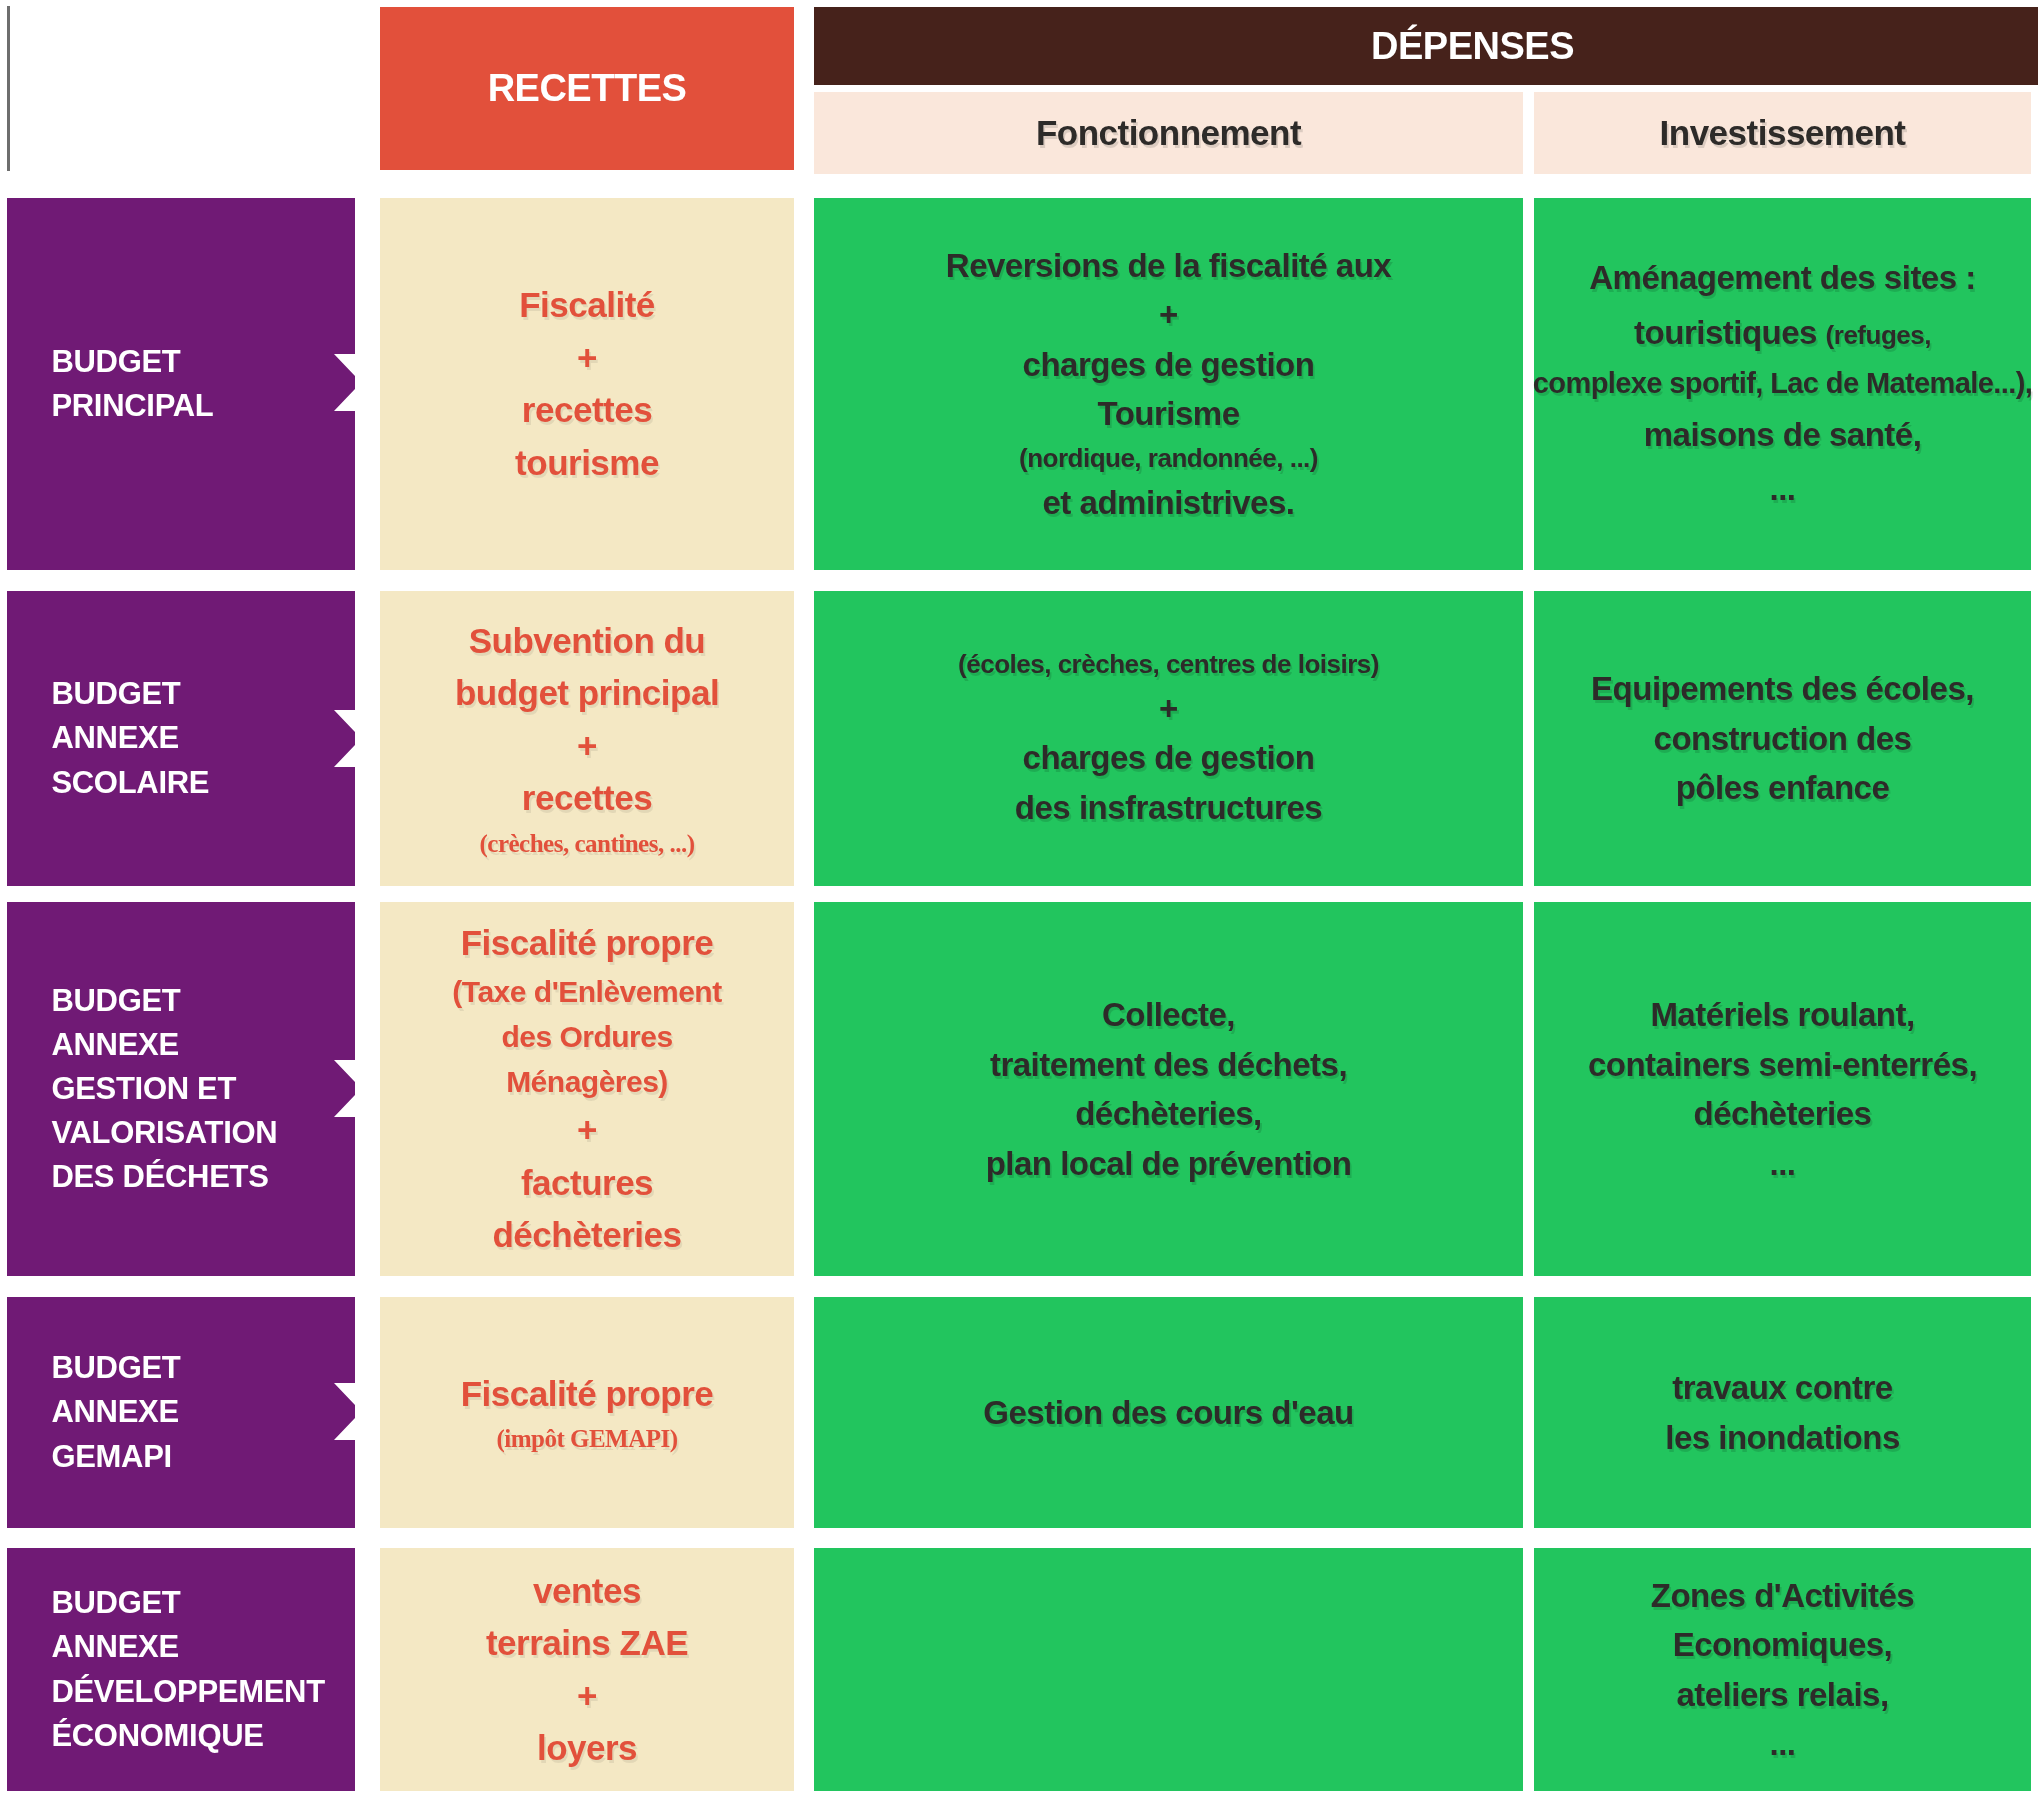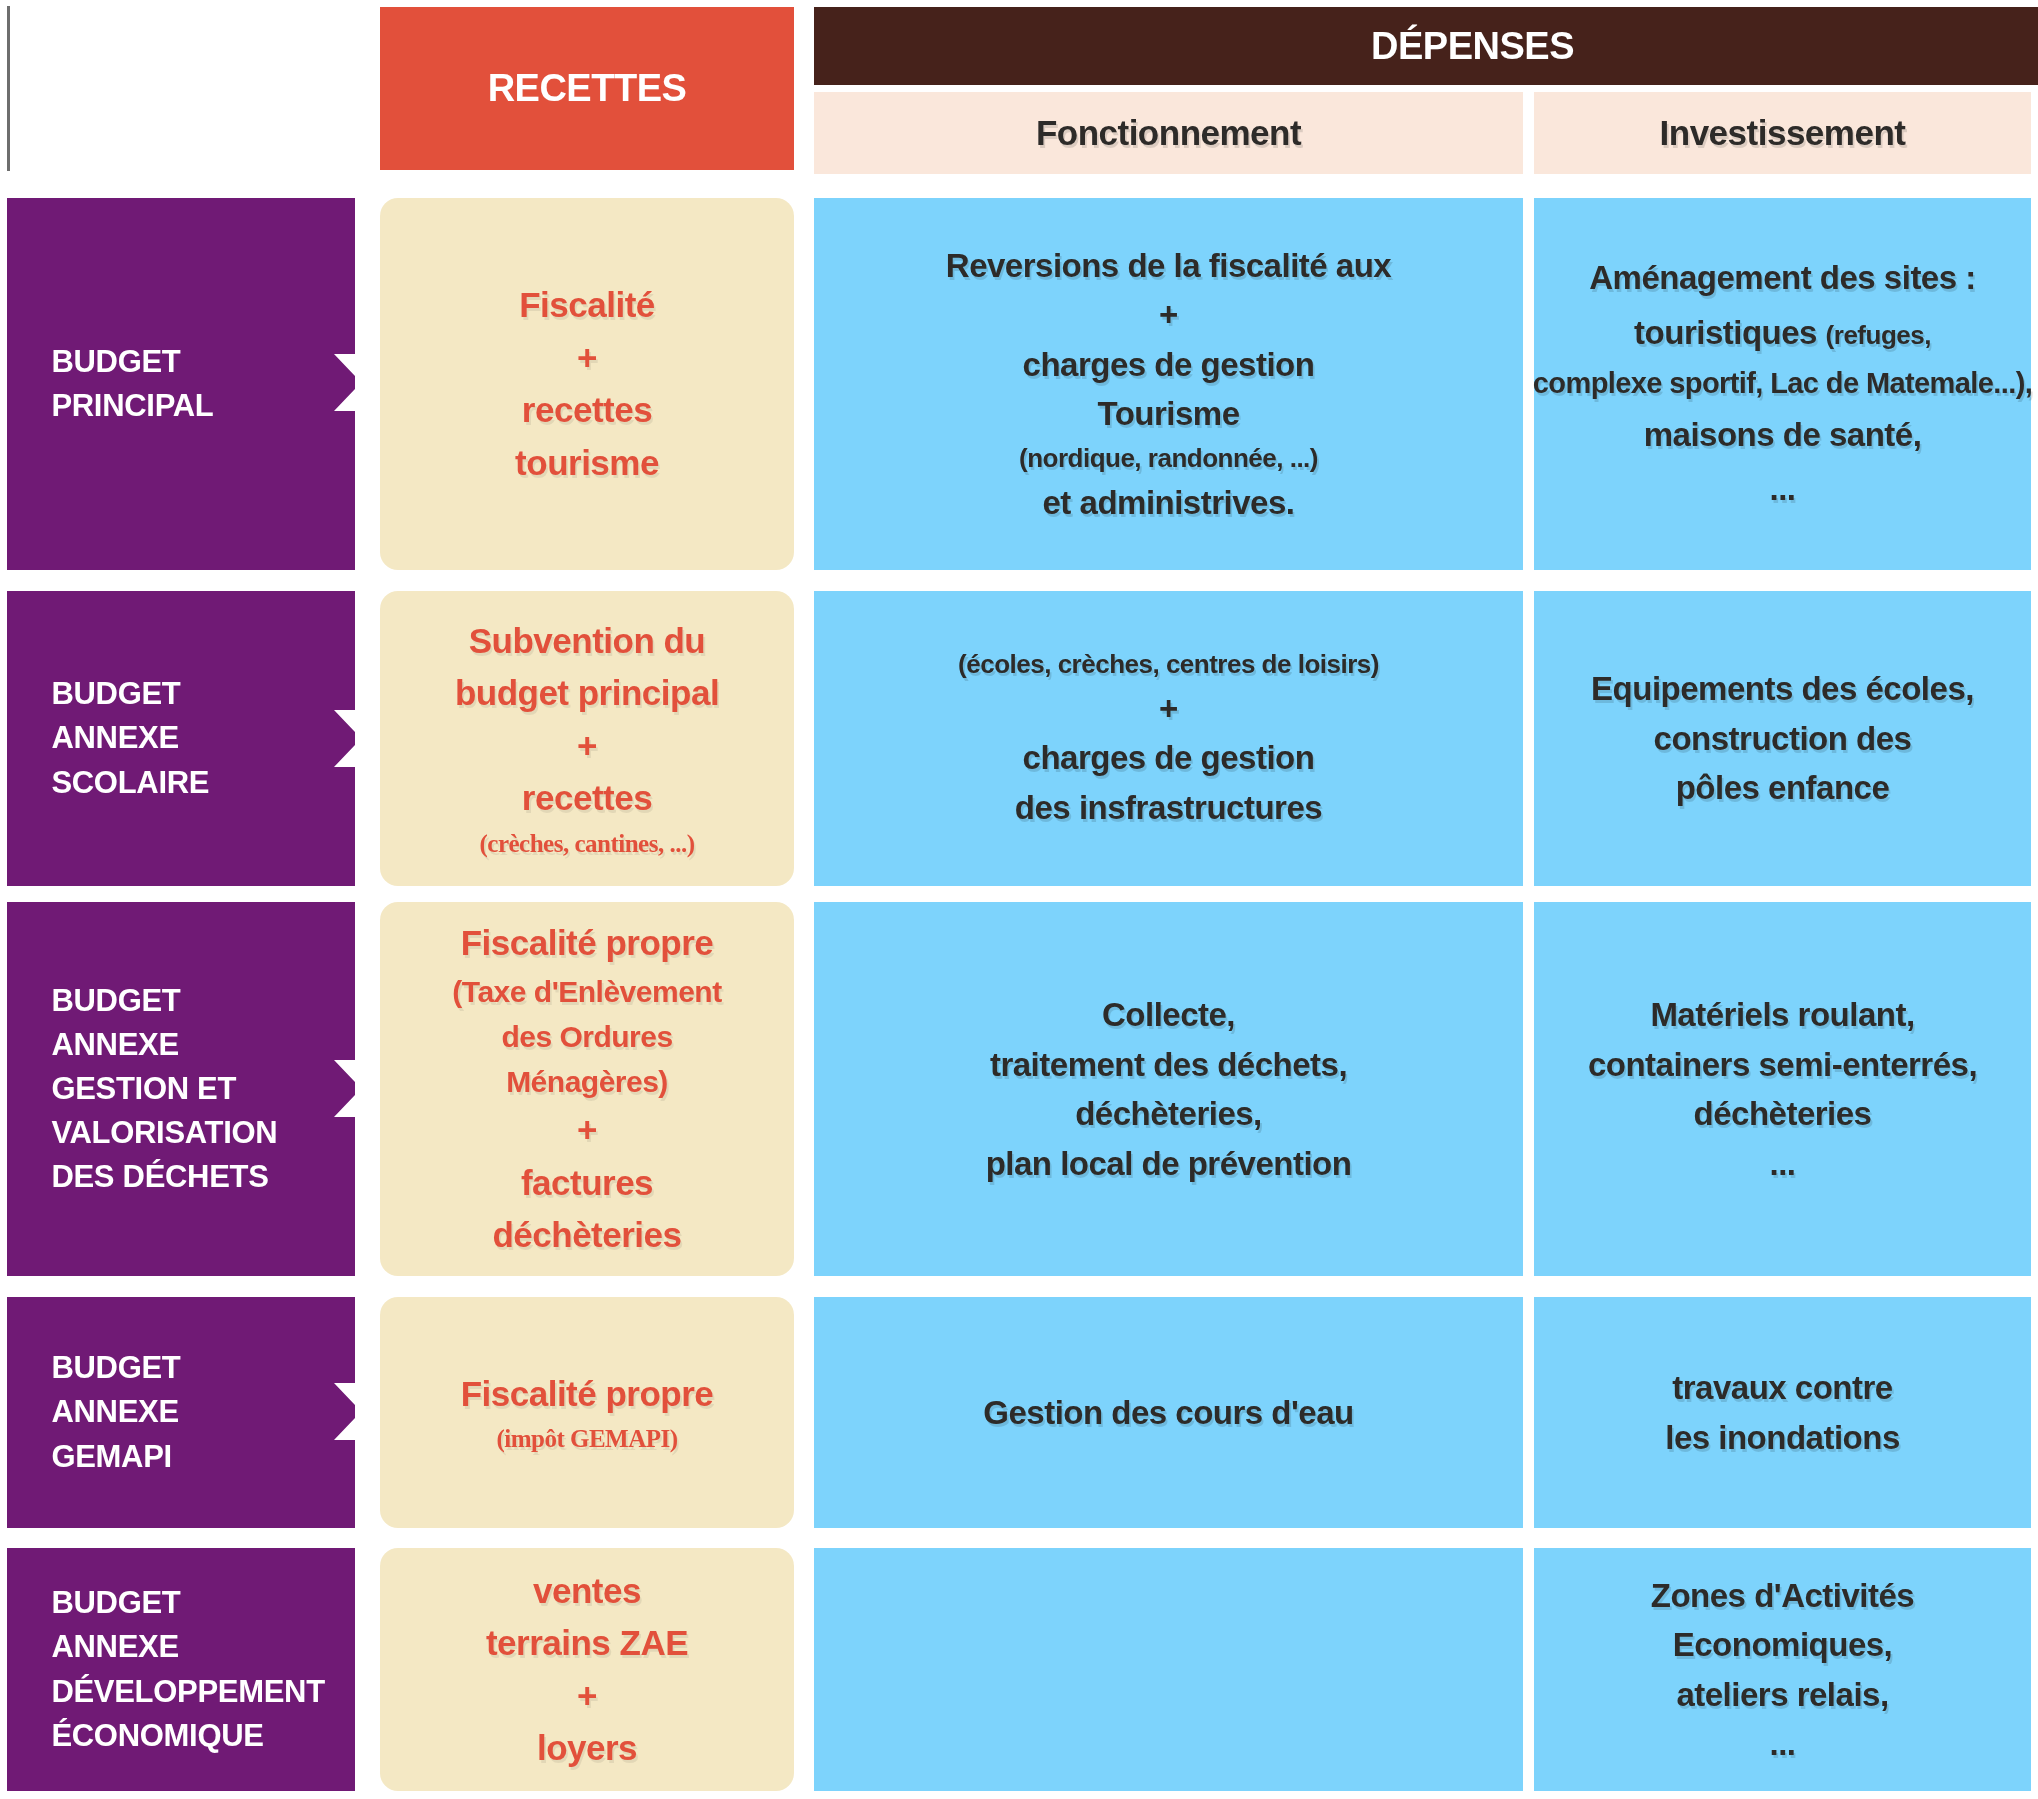--- a/index.html
+++ b/index.html
@@ -42,24 +42,23 @@
     background:#701a75;color:#ffffff;
     display:flex;flex-direction:column;justify-content:center;
     padding-left:44px;font-size:31px;line-height:1.42;letter-spacing:-0.3px;
   }
   .rec-cell{
     background:#F4E8C4;color:#E2503B;
     display:flex;flex-direction:column;justify-content:center;align-items:center;
     text-align:center;font-size:35px;line-height:1.5;letter-spacing:-0.5px;
     padding:0 25px;
     text-shadow:1.8px 2.8px 0 rgba(0,0,0,0.07);
-    border-radius:18px;
   }
   .dep-cell{
-    background:#7dd3fc;color:#2D2B29;
+    background:#22c55e;color:#2D2B29;
     display:flex;flex-direction:column;justify-content:center;align-items:center;
     text-align:center;font-size:33px;line-height:1.5;letter-spacing:-0.5px;
     padding:0 16.6px;
     text-shadow:1.8px 2.8px 0 rgba(0,0,0,0.12);
   }
   .line{white-space:nowrap;}
   .rec-cell .m{font-size:30px;}
   .rec-cell .s{font-size:25px;font-family:Liberation Serif, serif;}
   .dep-cell .s{font-size:26px;}
   .dep-cell .xs{font-size:29px;letter-spacing:-0.6px;}

